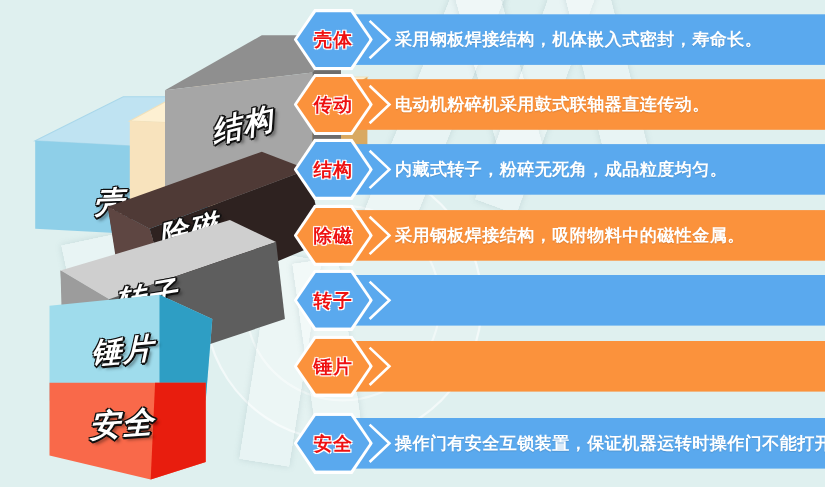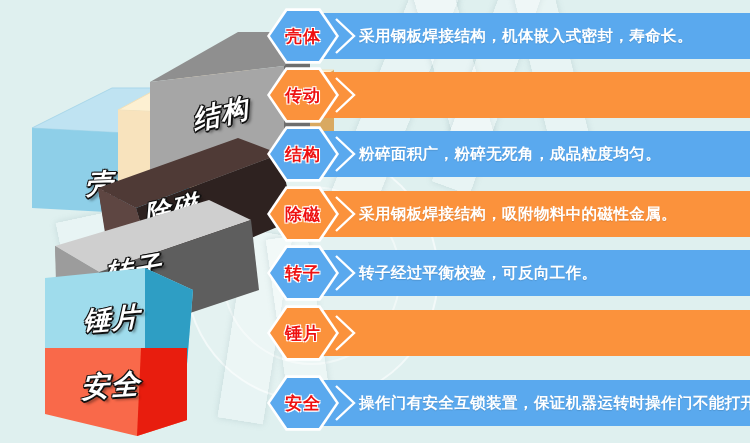--- a/index.html
+++ b/index.html
@@ -236,33 +236,34 @@
     <div class="row orange" style="top:72px;">
       <div class="band"></div>
       <div class="hex">
         <div class="hexbg"></div>
         <div class="hexinner"></div>
         <span class="hextxt">传动</span>
       </div>
       <svg class="chev" viewBox="0 0 22 38">
         <polyline points="2,2 20,19 2,36" fill="none" stroke="#ffffff" stroke-width="2.4"></polyline>
       </svg>
+      <div class="rowtext">电动机粉碎机采用鼓式联轴器直连传动。</div>
     </div>
 
     <div class="row blue" style="top:131px;">
       <div class="band"></div>
       <div class="hex">
         <div class="hexbg"></div>
         <div class="hexinner"></div>
         <span class="hextxt">结构</span>
       </div>
       <svg class="chev" viewBox="0 0 22 38">
         <polyline points="2,2 20,19 2,36" fill="none" stroke="#ffffff" stroke-width="2.4"></polyline>
       </svg>
-      <div class="rowtext">粉碎面积广，粉碎无死角，成品粒度均匀。</div>
+      <div class="rowtext">内藏式转子，粉碎无死角，成品粒度均匀。</div>
     </div>
 
     <div class="row orange" style="top:191px;">
       <div class="band"></div>
       <div class="hex">
         <div class="hexbg"></div>
         <div class="hexinner"></div>
         <span class="hextxt">除磁</span>
       </div>
       <svg class="chev" viewBox="0 0 22 38">
@@ -274,21 +275,20 @@
     <div class="row blue" style="top:250px;">
       <div class="band"></div>
       <div class="hex">
         <div class="hexbg"></div>
         <div class="hexinner"></div>
         <span class="hextxt">转子</span>
       </div>
       <svg class="chev" viewBox="0 0 22 38">
         <polyline points="2,2 20,19 2,36" fill="none" stroke="#ffffff" stroke-width="2.4"></polyline>
       </svg>
-      <div class="rowtext">转子经过平衡校验，可反向工作。</div>
     </div>
 
     <div class="row orange" style="top:310px;">
       <div class="band"></div>
       <div class="hex">
         <div class="hexbg"></div>
         <div class="hexinner"></div>
         <span class="hextxt">锤片</span>
       </div>
       <svg class="chev" viewBox="0 0 22 38">

